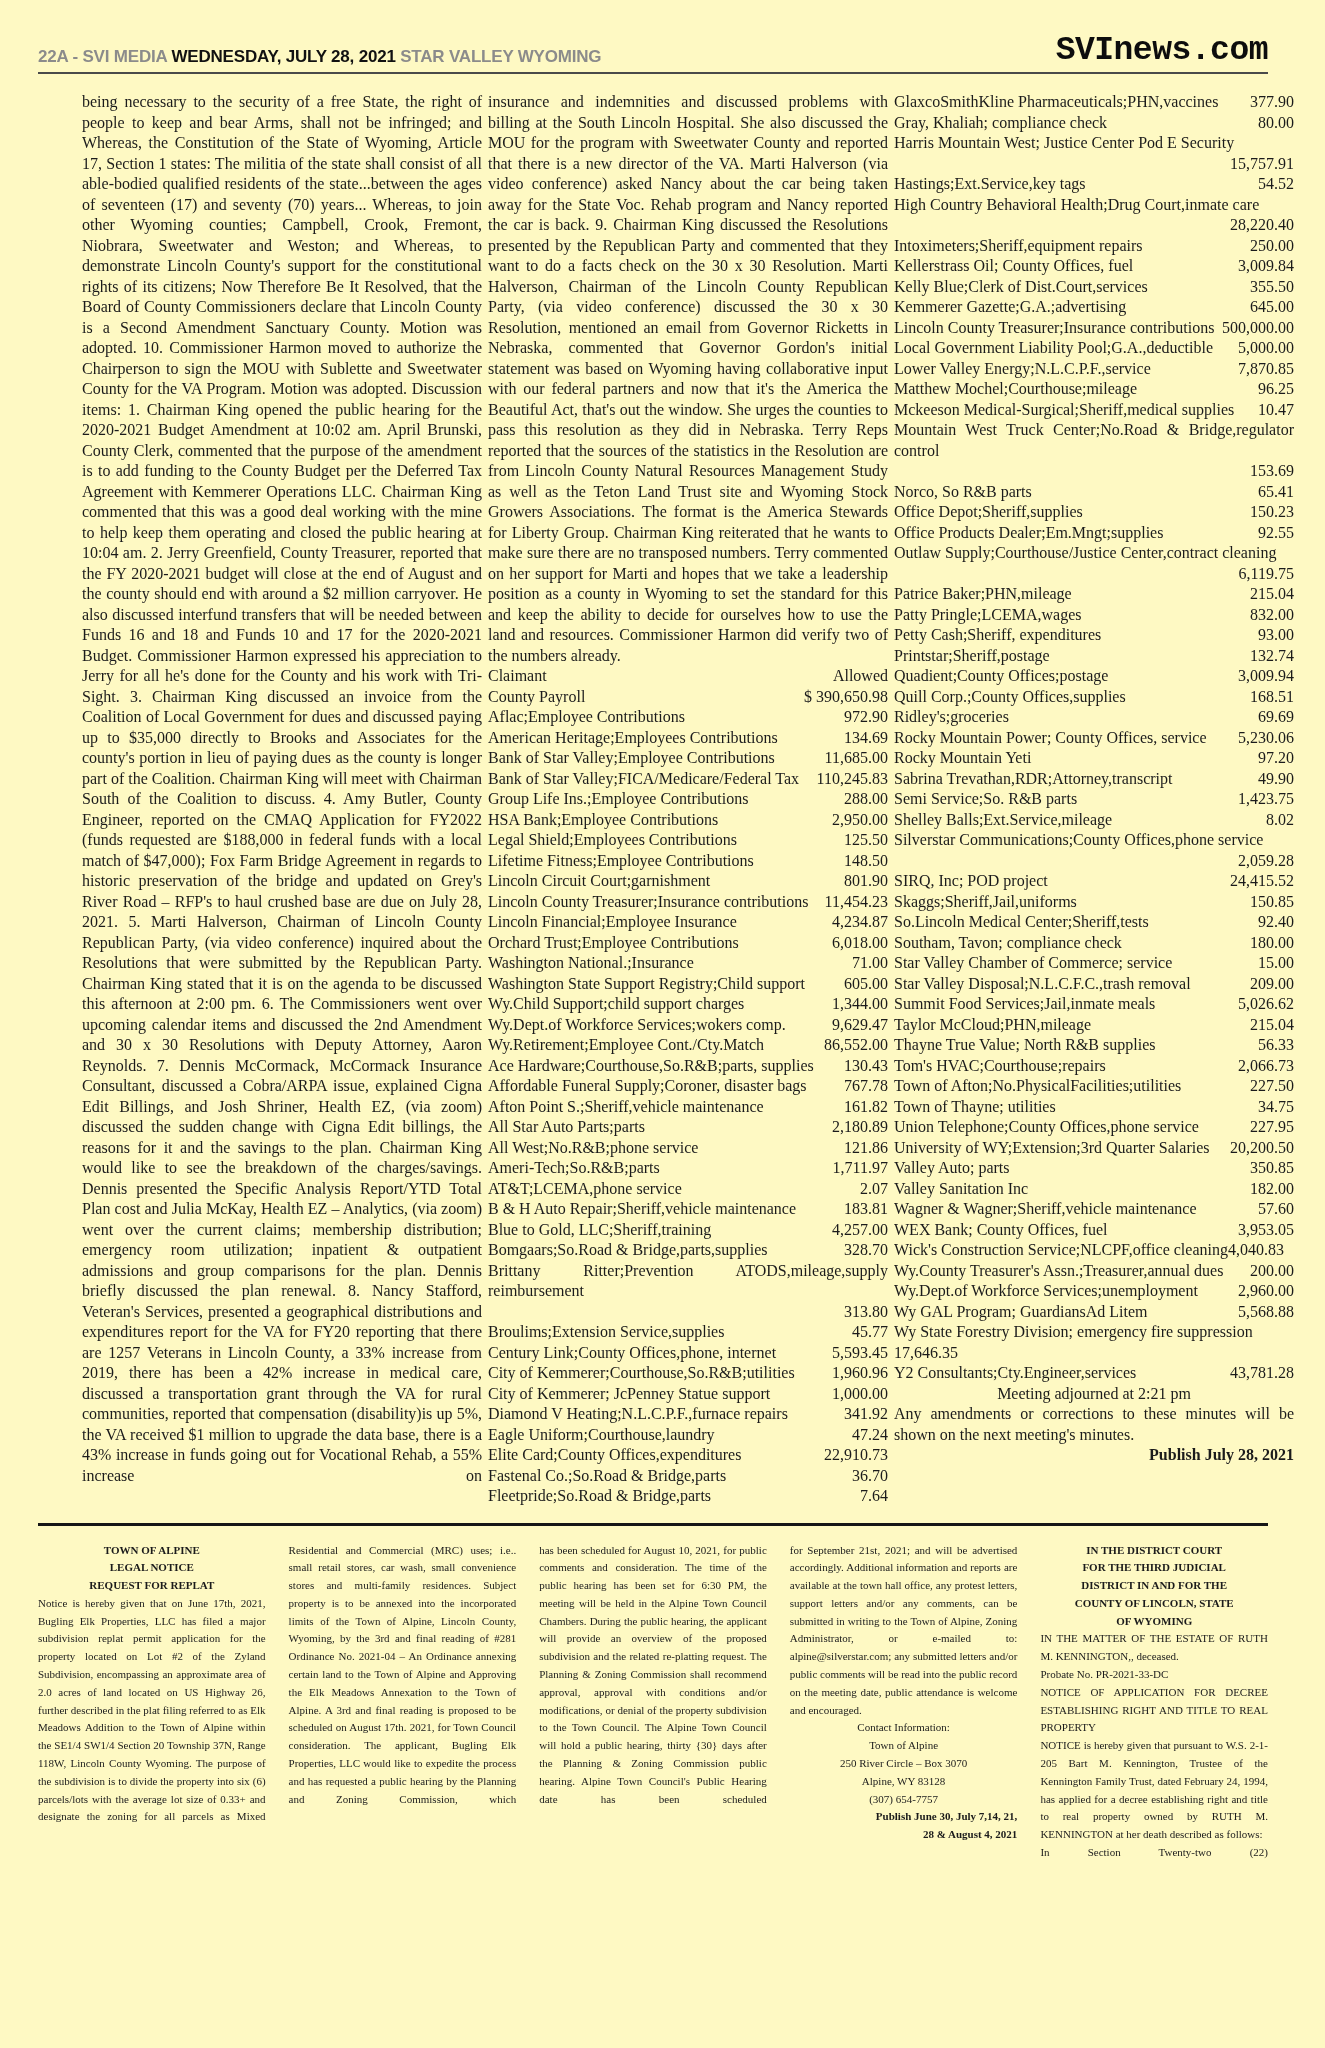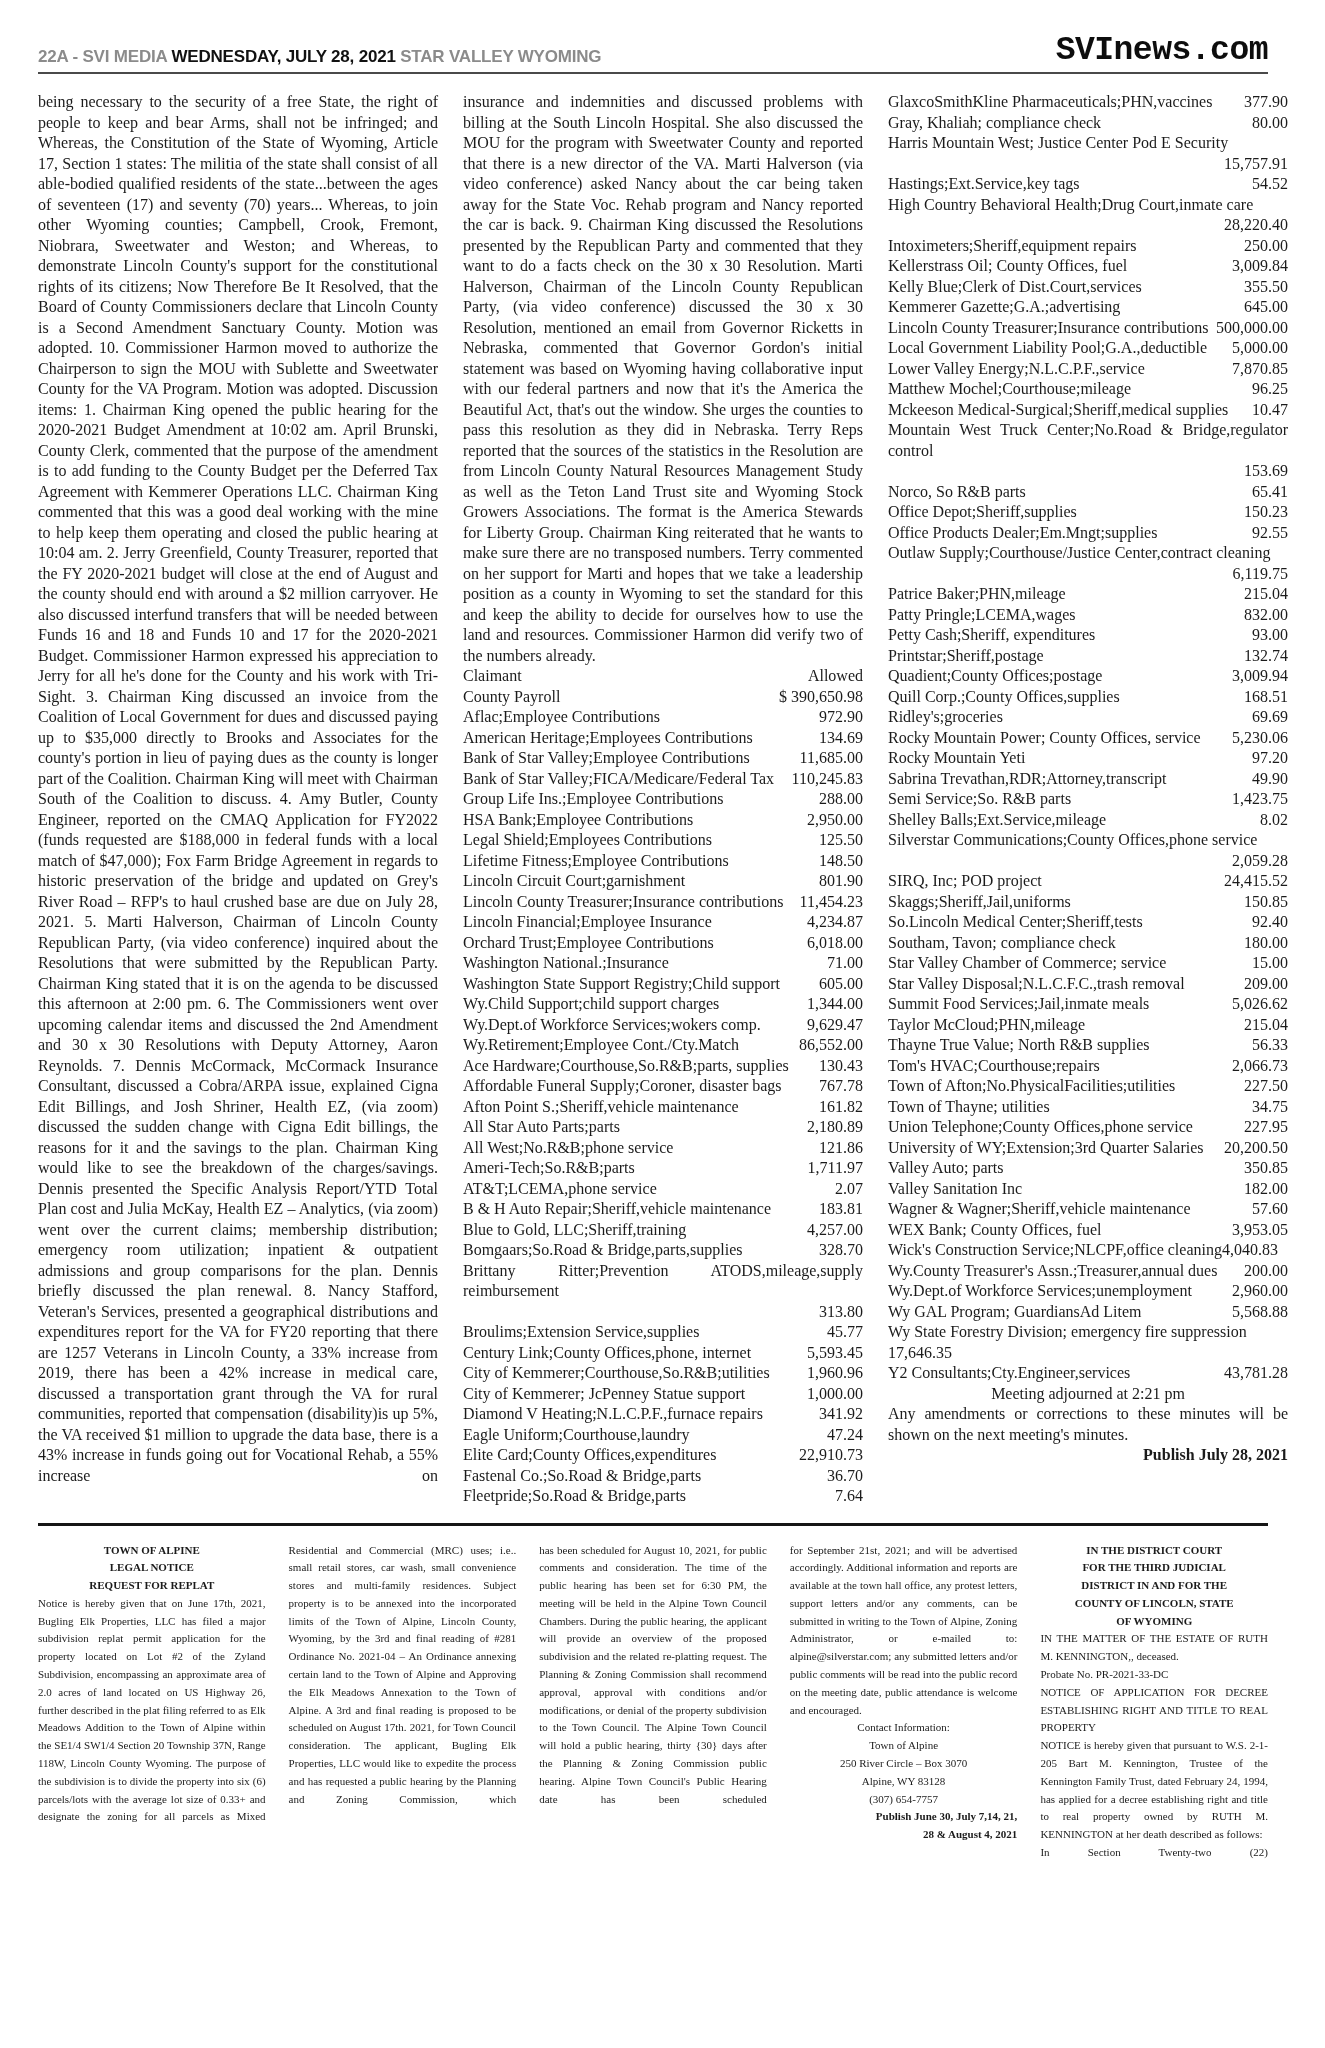--- a/index.html
+++ b/index.html
@@ -1,20 +1,20 @@
 <!DOCTYPE html>
 <html><head>
 <meta charset="utf-8">
 <style>
   html,body{margin:0;padding:0;background:#e8e8e8;}
   .page{
     position:relative;
     width:1325px;height:2048px;
     margin:0 auto;
-    background:#ffffff;
+    background:#fef9c3;
     color:#1b1b1b;
     font-family:"Liberation Serif", serif;
     overflow:hidden;
     box-sizing:border-box;
     padding:34px 57px 0 38px;
   }
   
   .masthead{
     display:flex;justify-content:space-between;align-items:flex-end;
     border-bottom:2px solid #4a4a4a;
@@ -27,22 +27,23 @@
     white-space:nowrap;
   }
   .kicker .k-date{color:#111;}
   .site{
     font-family:Liberation Mono, monospace;
     font-weight:bold;font-size:33px;color:#0d0d0d;
     letter-spacing:-0.5px;line-height:1;
   }
   
   .minutes{
-    display:flex;gap:25px;
+    display:flex;gap:6px;
     margin-top:18px;
+    margin-left:44px;
   }
   .mcol{
     width:400px;flex:0 0 400px;
     font-size:16px;line-height:20.5px;
     text-align:justify;
   }
   .cont{text-align-last:justify;}
   .chead{display:flex;justify-content:space-between;}
   .crow{display:flex;flex-wrap:wrap;justify-content:space-between;}
   .crow .nm{flex:0 1 auto;min-width:0;text-align:justify;}

